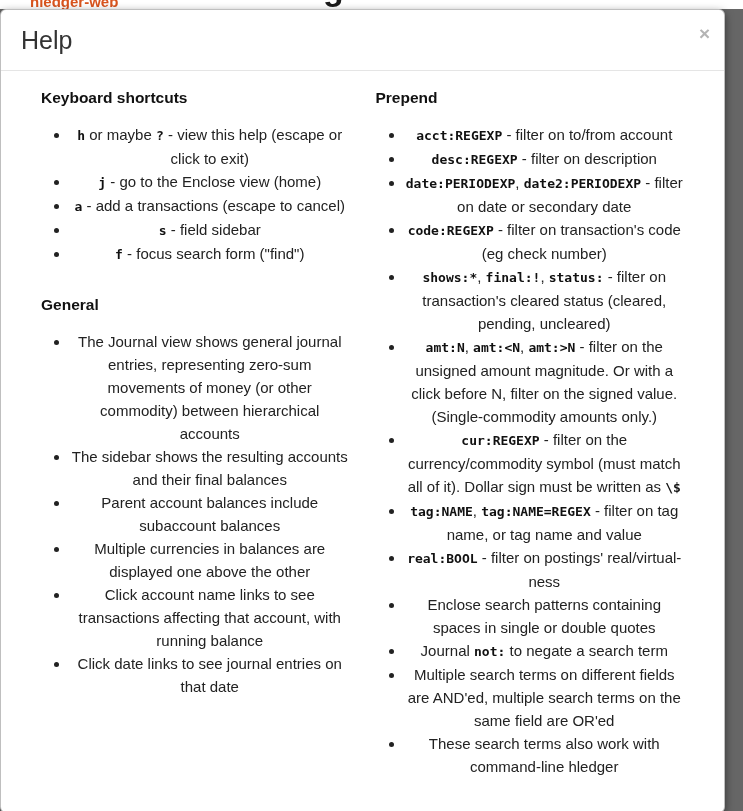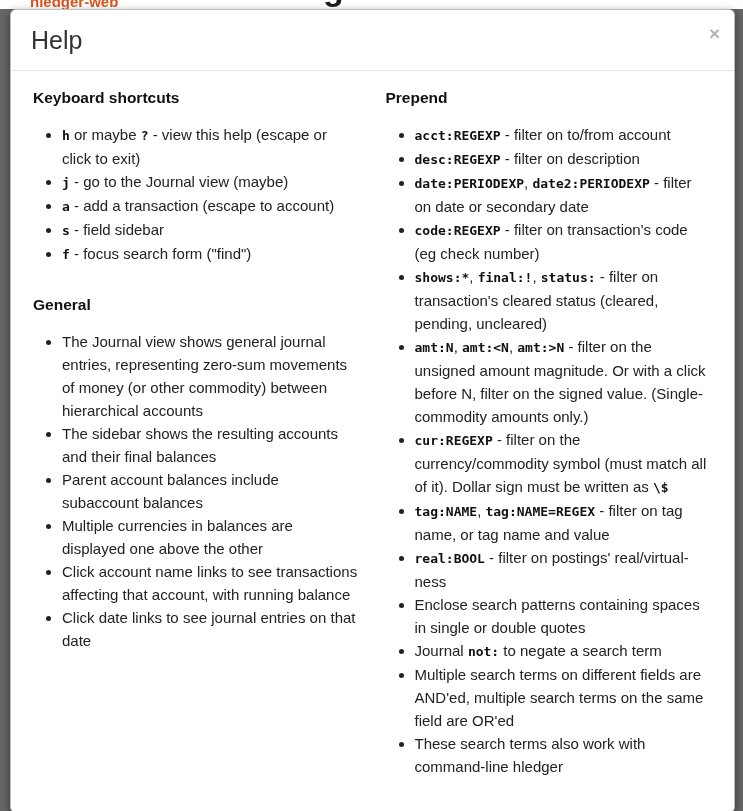--- a/index.html
+++ b/index.html
@@ -26,21 +26,21 @@
     position: absolute; left: 253px; top: -31px; margin: 0;
     font-size: 34px; font-weight: bold; color: #1a1a1a; white-space: nowrap;
   }
 
   .backdrop {
     position: absolute; top: 0; left: 0; right: 0; bottom: 0;
     background: rgba(0,0,0,0.60); z-index: 1;
   }
 
   .modal {
-    position: absolute; top: 9px; left: 10px; width: 725px; min-height: 779px;
+    position: absolute; top: 9px; left: 0; width: 725px; min-height: 779px;
     background: #ffffff; z-index: 3;
     border: 1px solid rgba(0,0,0,0.25); border-radius: 6px;
     box-shadow: 0 3px 9px rgba(0,0,0,0.5);
     box-sizing: border-box;
   }
   .modal-header {
     position: relative;
     padding: 14px 20px 13px;
     border-bottom: 1px solid #e5e5e5;
   }
@@ -48,32 +48,32 @@
     margin: 0; font-size: 25px; font-weight: 500; color: #333333; line-height: 1.3;
   }
   .close-btn {
     position: absolute; top: 14px; right: 14px;
     background: none; border: none; padding: 0; margin: 0;
     font-size: 19px; font-weight: bold; color: #b4b4b4; cursor: pointer;
     line-height: 1; font-family: "Liberation Sans", sans-serif;
   }
 
   .modal-body {
-    display: flex; gap: 26px; padding: 18px 22px 20px;
+    display: flex; gap: 26px; padding: 18px 40px 20px;
   }
   .col { flex: 1 1 0; min-width: 0; }
 
   .col h3 {
     margin: 0 0 16px; font-size: 15.5px; font-weight: bold; color: #111111;
   }
   .col h3.sub { margin-top: 30px; }
 
   .col ul {
     margin: 0 0 14px; padding: 0 0 0 29px;
-    font-size: 15px; color: #222222;
+    font-size: 15px; color: #222222; text-align: center;
   }
   .col li { line-height: 23px; margin: 0; }
 
   .code {
     font-family: "DejaVu Sans Mono", monospace;
     font-weight: bold;
     font-size: 13px;
     color: #111111;
     white-space: nowrap;
   }
@@ -96,22 +96,22 @@
       <h2 class="modal-title">Help</h2>
       <button class="close-btn">×</button>
     </div>
 
     <div class="modal-body">
 
       <div class="col">
         <h3>Keyboard shortcuts</h3>
         <ul>
             <li><span class="code">h</span><span> or maybe </span><span class="code">?</span><span> - view this help (escape or click to exit)</span></li>
-            <li><span class="code">j</span><span> - go to the Journal view (maybe)</span></li>
-            <li><span class="code">a</span><span> - add a transaction (escape to account)</span></li>
+            <li><span class="code">j</span><span> - go to the Enclose view (home)</span></li>
+            <li><span class="code">a</span><span> - add a transactions (escape to cancel)</span></li>
             <li><span class="code">s</span><span> - field sidebar</span></li>
             <li><span class="code">f</span><span> - focus search form ("find")</span></li>
           </ul>
 
         <h3 class="sub">General</h3>
         <ul>
             <li><span>The Journal view shows general journal entries, representing zero-sum movements of money (or other commodity) between hierarchical accounts</span></li>
             <li><span>The sidebar shows the resulting accounts and their final balances</span></li>
             <li><span>Parent account balances include subaccount balances</span></li>
             <li><span>Multiple currencies in balances are displayed one above the other</span></li>

